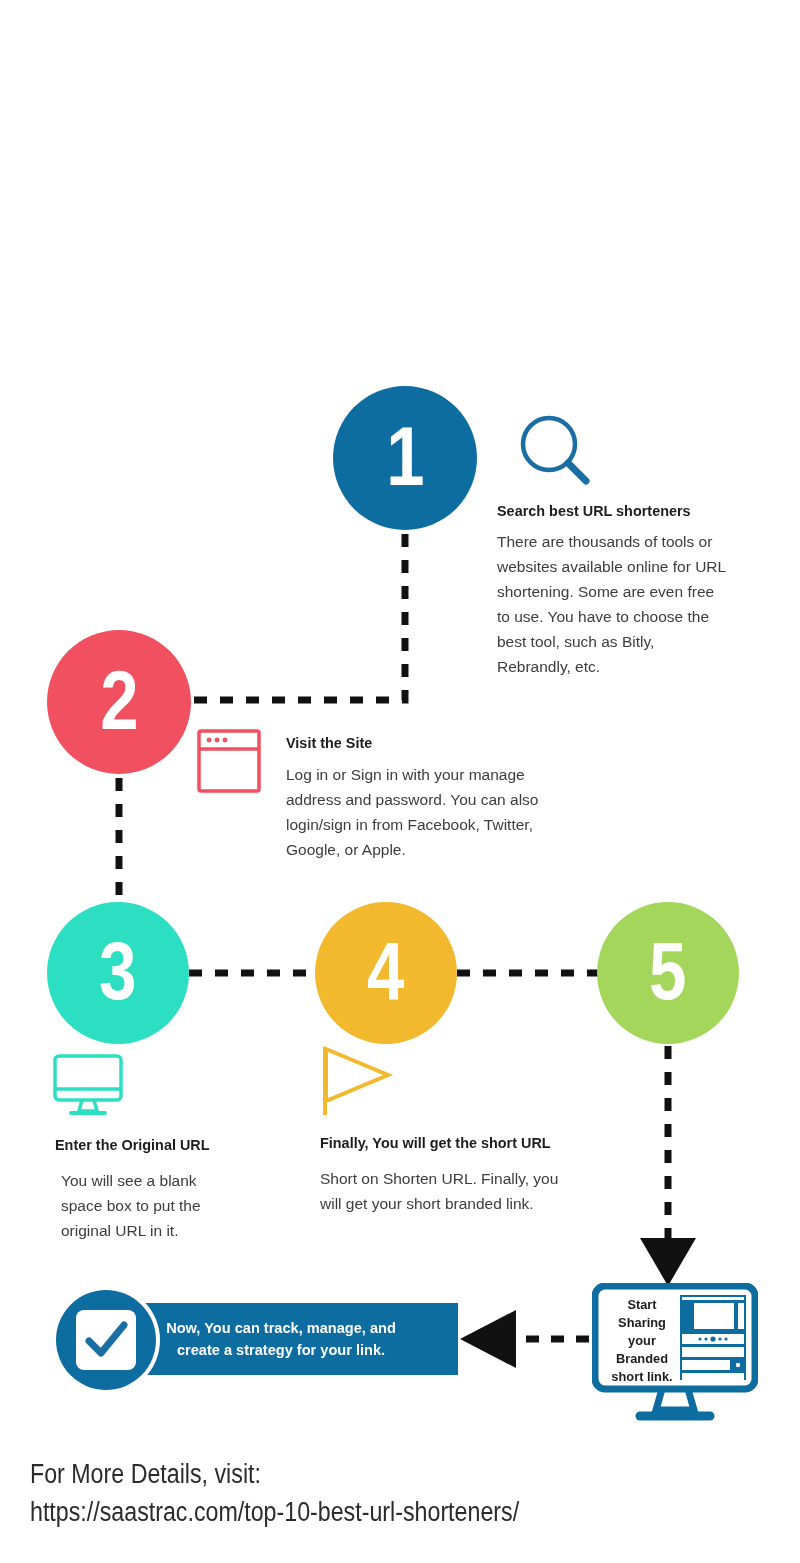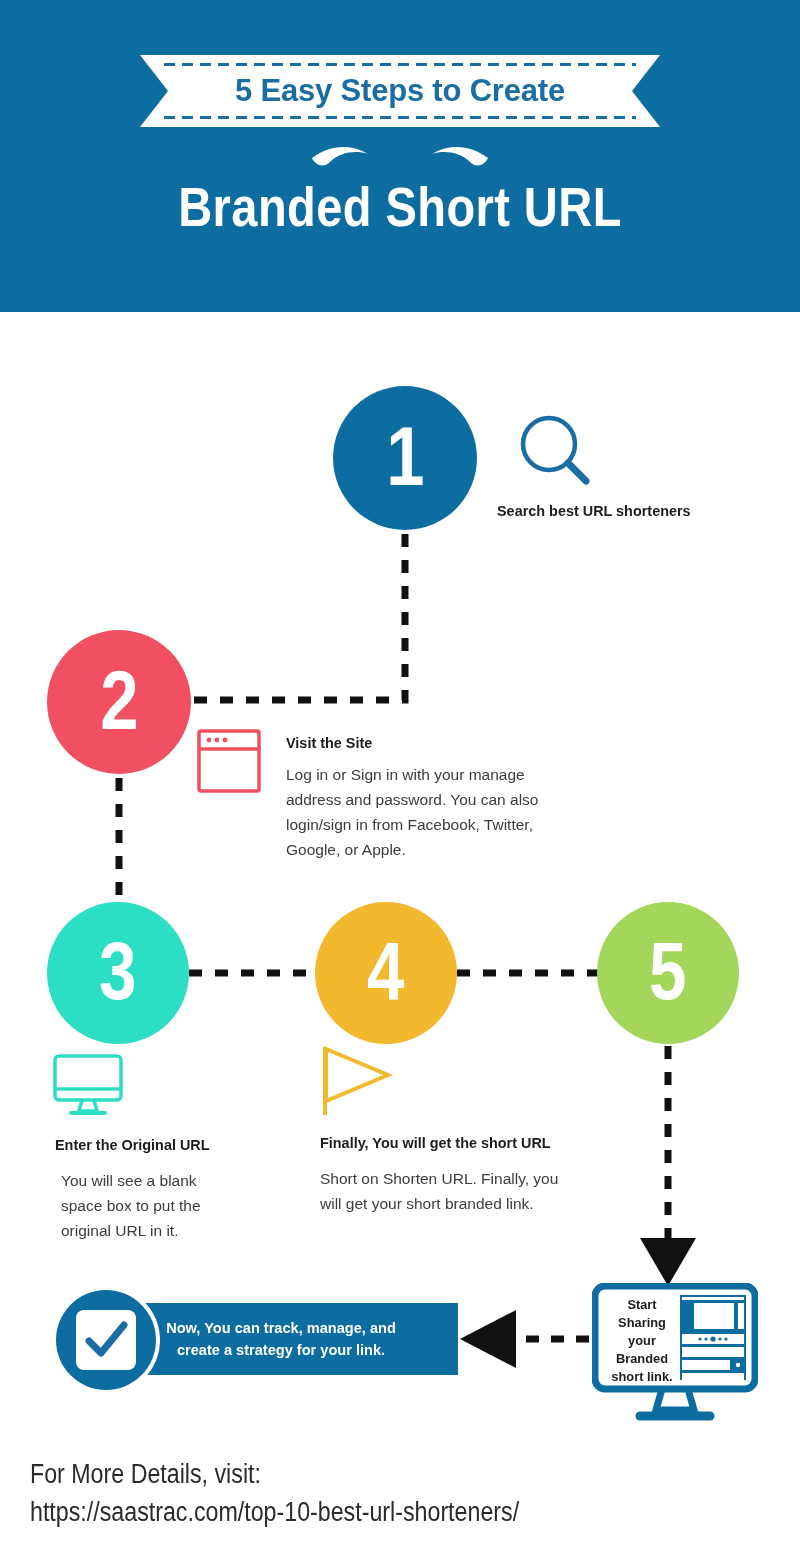--- a/index.html
+++ b/index.html
@@ -185,38 +185,20 @@
     transform:scaleX(0.86);
     transform-origin:left top;
     white-space:nowrap;
   }
 </style>
 </head>
 <body>
 
 <div id="page">
 
-  <div id="header">
-
-    <div id="ribbon">
-      <svg class="ribbon-svg" width="520" height="72" viewBox="0 0 520 72">
-        <path d="M0,0 L520,0 L492,36 L520,72 L0,72 L28,36 Z" fill="#ffffff"></path>
-        <line x1="24" y1="9.5" x2="496" y2="9.5" stroke="#1a6ea3" stroke-width="3" stroke-dasharray="11 7"></line>
-        <line x1="24" y1="62.5" x2="496" y2="62.5" stroke="#1a6ea3" stroke-width="3" stroke-dasharray="11 7"></line>
-      </svg>
-      <div id="ribbon-text">5 Easy Steps to Create</div>
-    </div>
-
-    <svg id="swirl" width="200" height="34" viewBox="0 0 200 34">
-      <path d="M12,18 C30,4 52,4 68,14 C56,10 40,12 30,22 C24,28 16,26 12,18 Z" fill="#ffffff"></path>
-      <path d="M188,18 C170,4 148,4 132,14 C144,10 160,12 170,22 C176,28 184,26 188,18 Z" fill="#ffffff"></path>
-    </svg>
-
-    <div id="main-title">Branded Short URL</div>
-  </div>
 
   <svg id="connectors" viewBox="0 0 800 1563">
 
     <path d="M405,534 L405,700 L193,700" fill="none" stroke="#111111" stroke-width="7" stroke-dasharray="13 13"></path>
 
     <path d="M119,778 L119,900" fill="none" stroke="#111111" stroke-width="7" stroke-dasharray="13 13"></path>
 
     <path d="M189,973 L317,973" fill="none" stroke="#111111" stroke-width="7" stroke-dasharray="13 13"></path>
 
     <path d="M457,973 L599,973" fill="none" stroke="#111111" stroke-width="7" stroke-dasharray="13 13"></path>
@@ -271,20 +253,21 @@
   </div>
 
   <div class="icon-box" id="icon-flag">
     <svg width="74" height="72" viewBox="0 0 74 72">
       <line x1="5" y1="2" x2="5" y2="70" stroke="#f2b82e" stroke-width="4"></line>
       <path d="M6,4 L68,30 L6,56 Z" fill="none" stroke="#f2b82e" stroke-width="4"></path>
     </svg>
   </div>
 
   <div class="step-head" id="head-1">Search best URL shorteners</div>
+  <div class="step-body" id="body-1">There are thousands of tools or websites available online for URL shortening. Some are even free to use. You have to choose the best tool, such as Bitly, Rebrandly, etc.</div>
 
   <div class="step-head" id="head-2">Visit the Site</div>
   <div class="step-body" id="body-2">Log in or Sign in with your manage address and password. You can also login/sign in from Facebook, Twitter, Google, or Apple.</div>
 
   <div class="step-head" id="head-3">Enter the Original URL</div>
   <div class="step-body" id="body-3">You will see a blank space box to put the original URL in it.</div>
 
   <div class="step-head" id="head-4">Finally, You will get the short URL</div>
   <div class="step-body" id="body-4">Short on Shorten URL. Finally, you will get your short branded link.</div>
 

